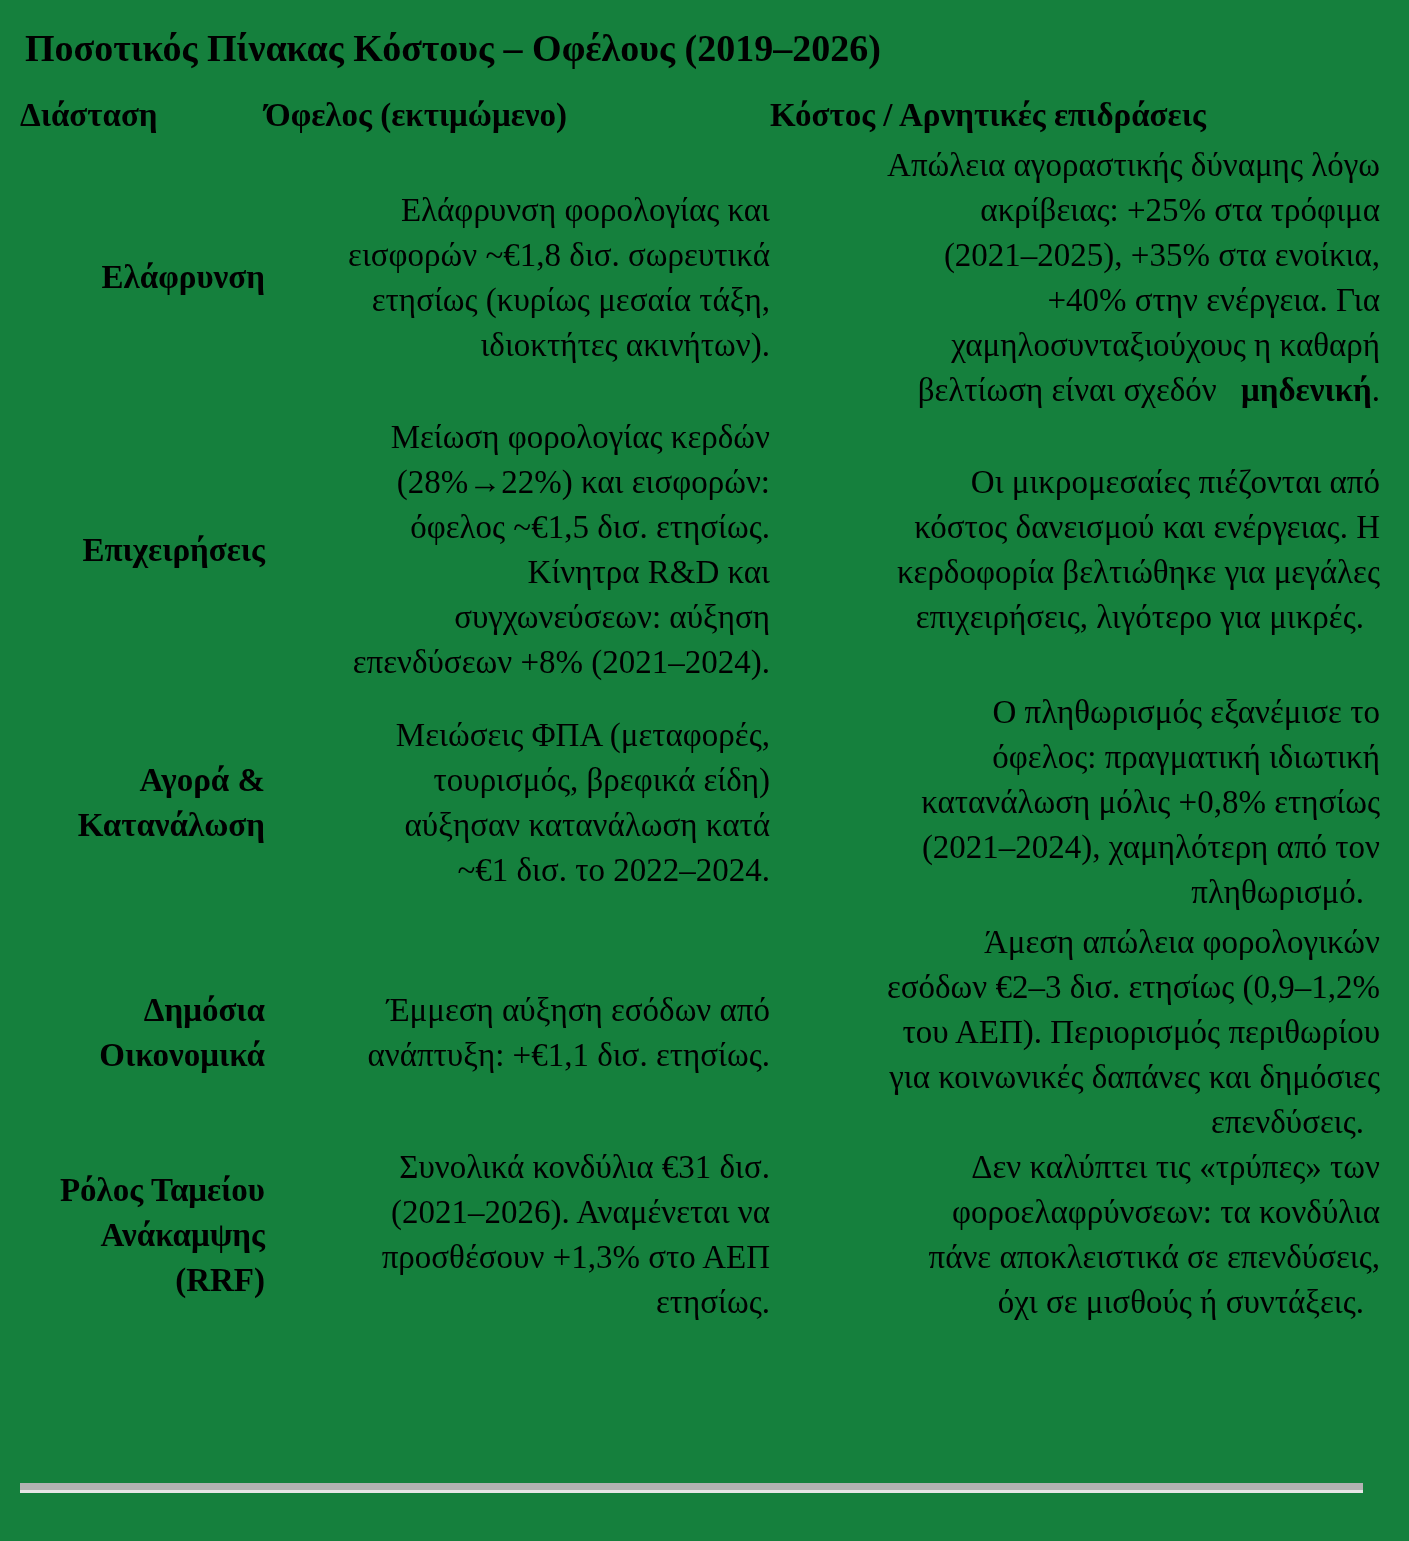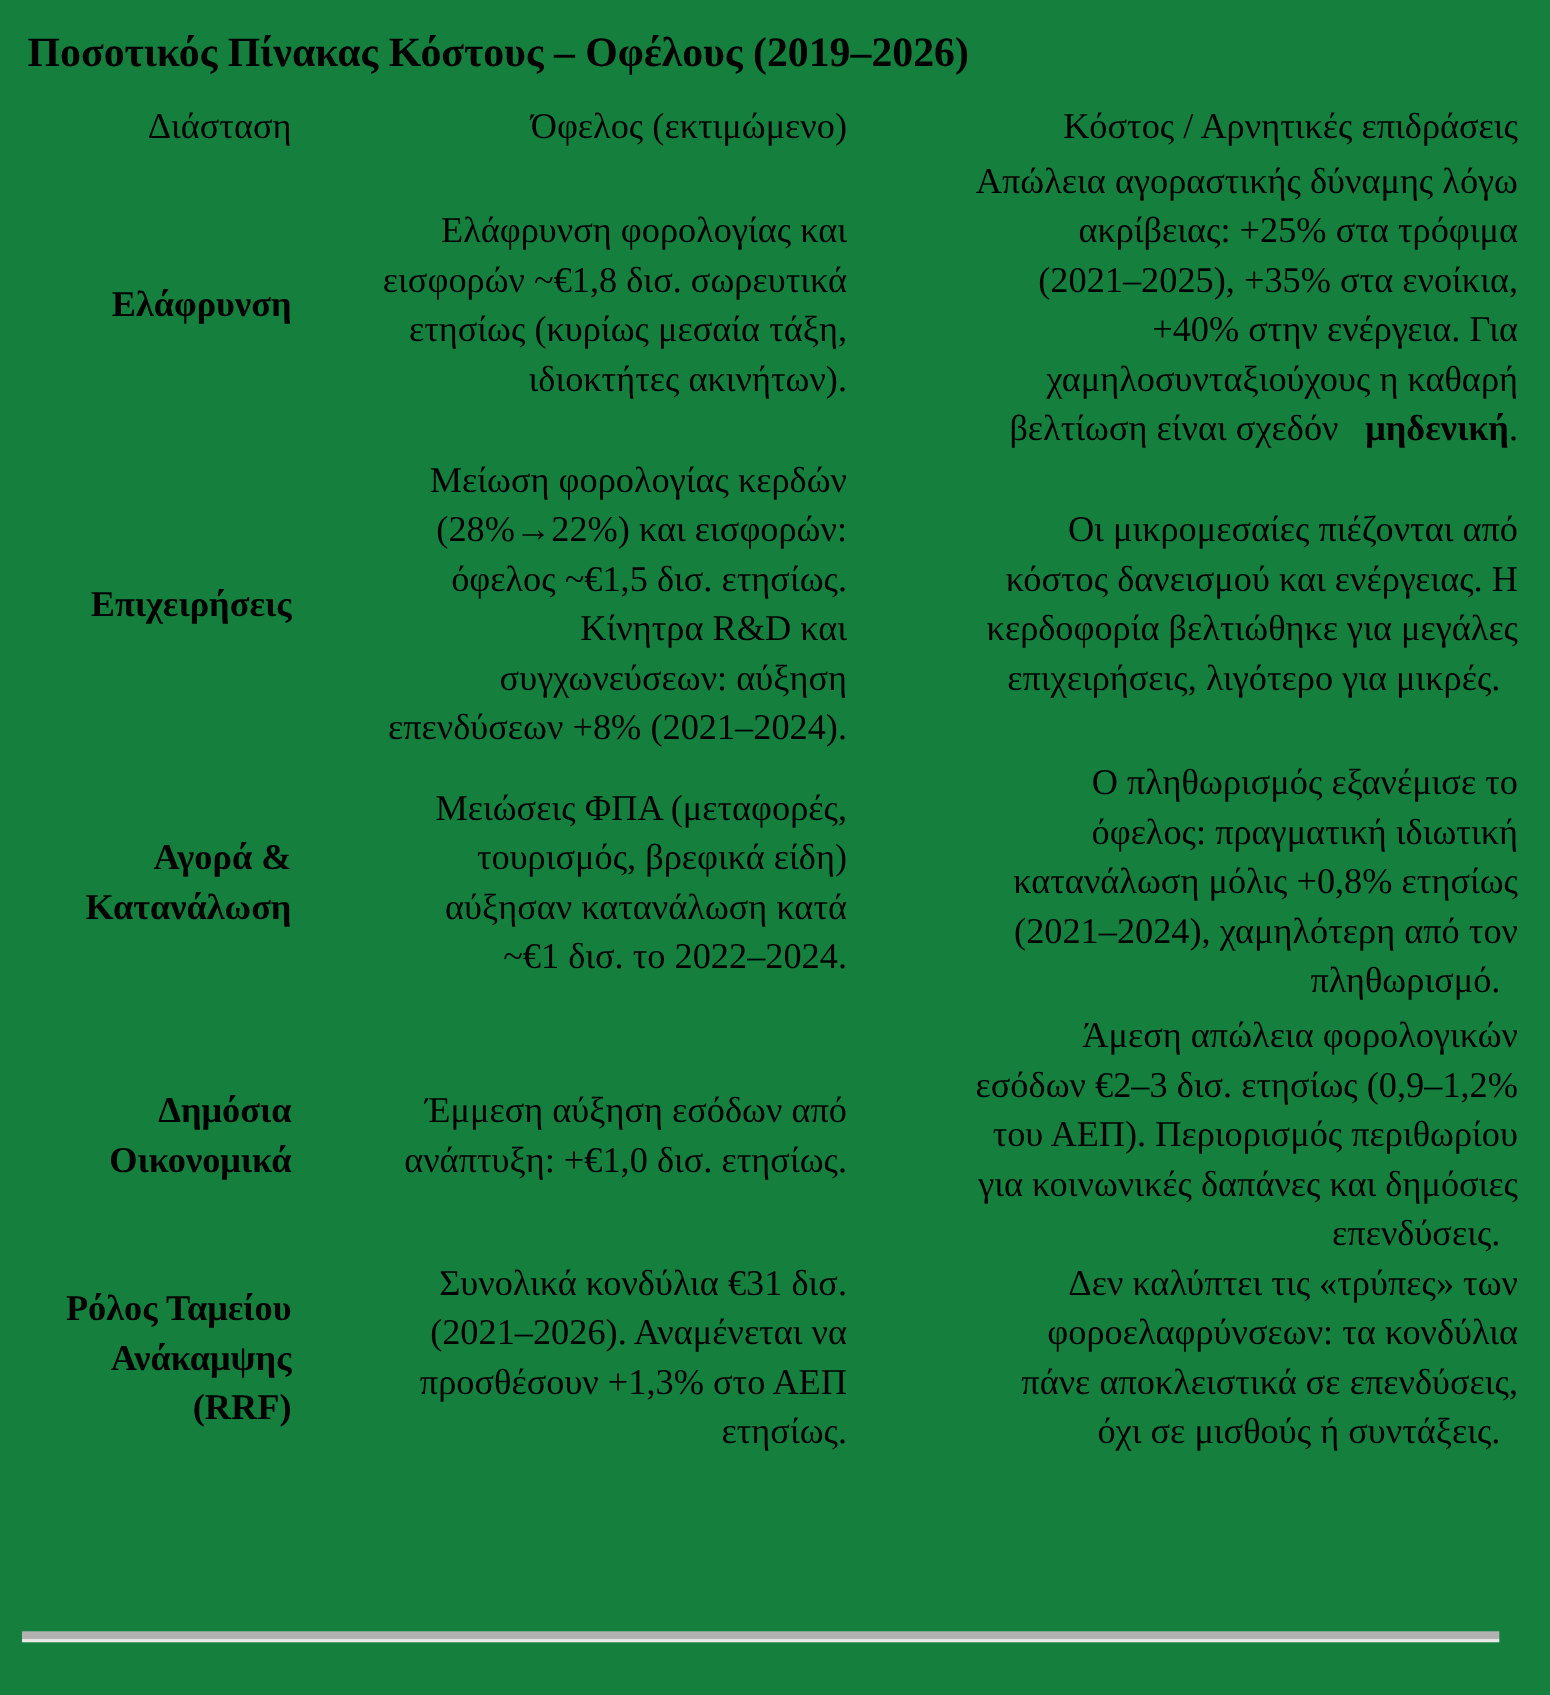--- a/index.html
+++ b/index.html
@@ -35,22 +35,22 @@
   th, td {
     padding: 0;
     font-size: 33px;
     line-height: 45px;
     vertical-align: middle;
     white-space: pre;
     text-align: right;
     font-weight: 400;
   }
   th {
-    font-weight: 400;
-    text-align: right;
+    font-weight: 700;
+    text-align: left;
     height: 50px;
   }
   td.dim {
     font-weight: 700;
     padding-left: 3px;
   }
   td.ben  { padding-left: 13px; }
   td.cost { padding-left: 6px; }
   tr.hr1 td { height: 275px; }
   tr.hr2 td { height: 270px; }
@@ -135,21 +135,21 @@
 όφελος: πραγματική ιδιωτική
 κατανάλωση μόλις +0,8% ετησίως
 (2021–2024), χαμηλότερη από τον
 πληθωρισμό.</span><b class="inline-bold"></b><span></span></td>
     </tr>
 
     <tr class="hr4">
       <td class="dim">Δημόσια
 Οικονομικά</td>
       <td class="ben">Έμμεση αύξηση εσόδων από
-ανάπτυξη: +€1,0 δισ. ετησίως.</td>
+ανάπτυξη: +€1,1 δισ. ετησίως.</td>
       <td class="cost"><span>Άμεση απώλεια φορολογικών
 εσόδων €2–3 δισ. ετησίως (0,9–1,2%
 του ΑΕΠ). Περιορισμός περιθωρίου
 για κοινωνικές δαπάνες και δημόσιες
 επενδύσεις.</span><b class="inline-bold"></b><span></span></td>
     </tr>
 
 
     <tr class="hr6">
       <td class="dim">Ρόλος Ταμείου

